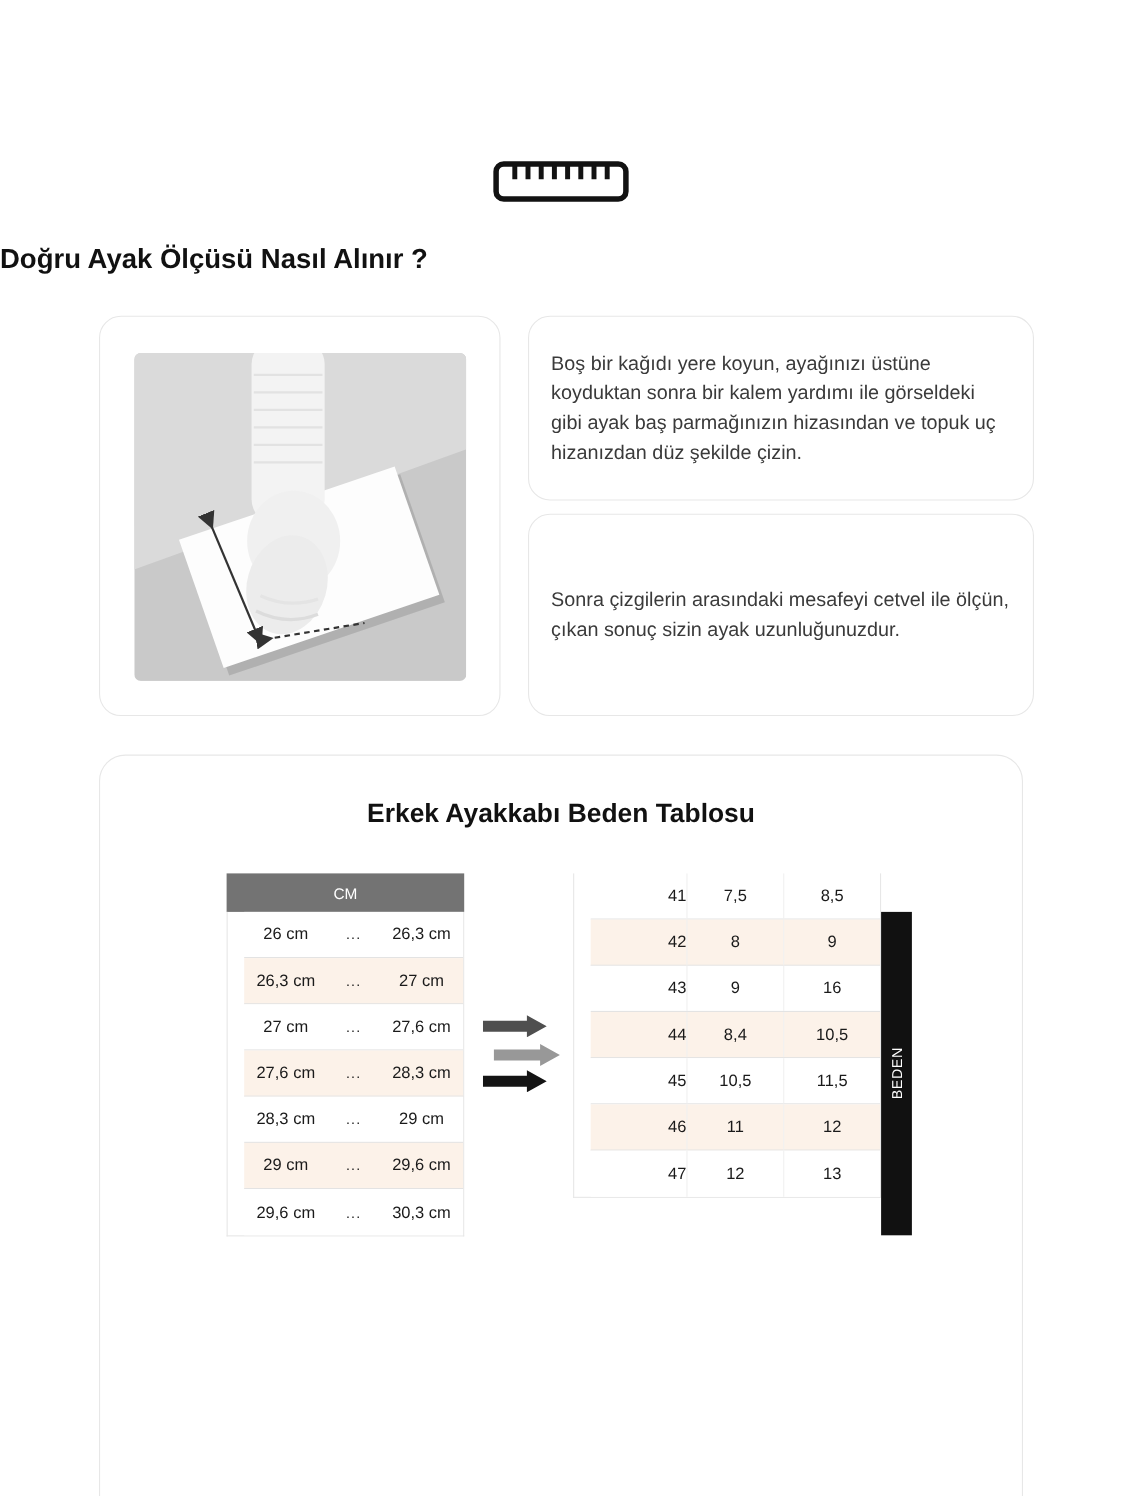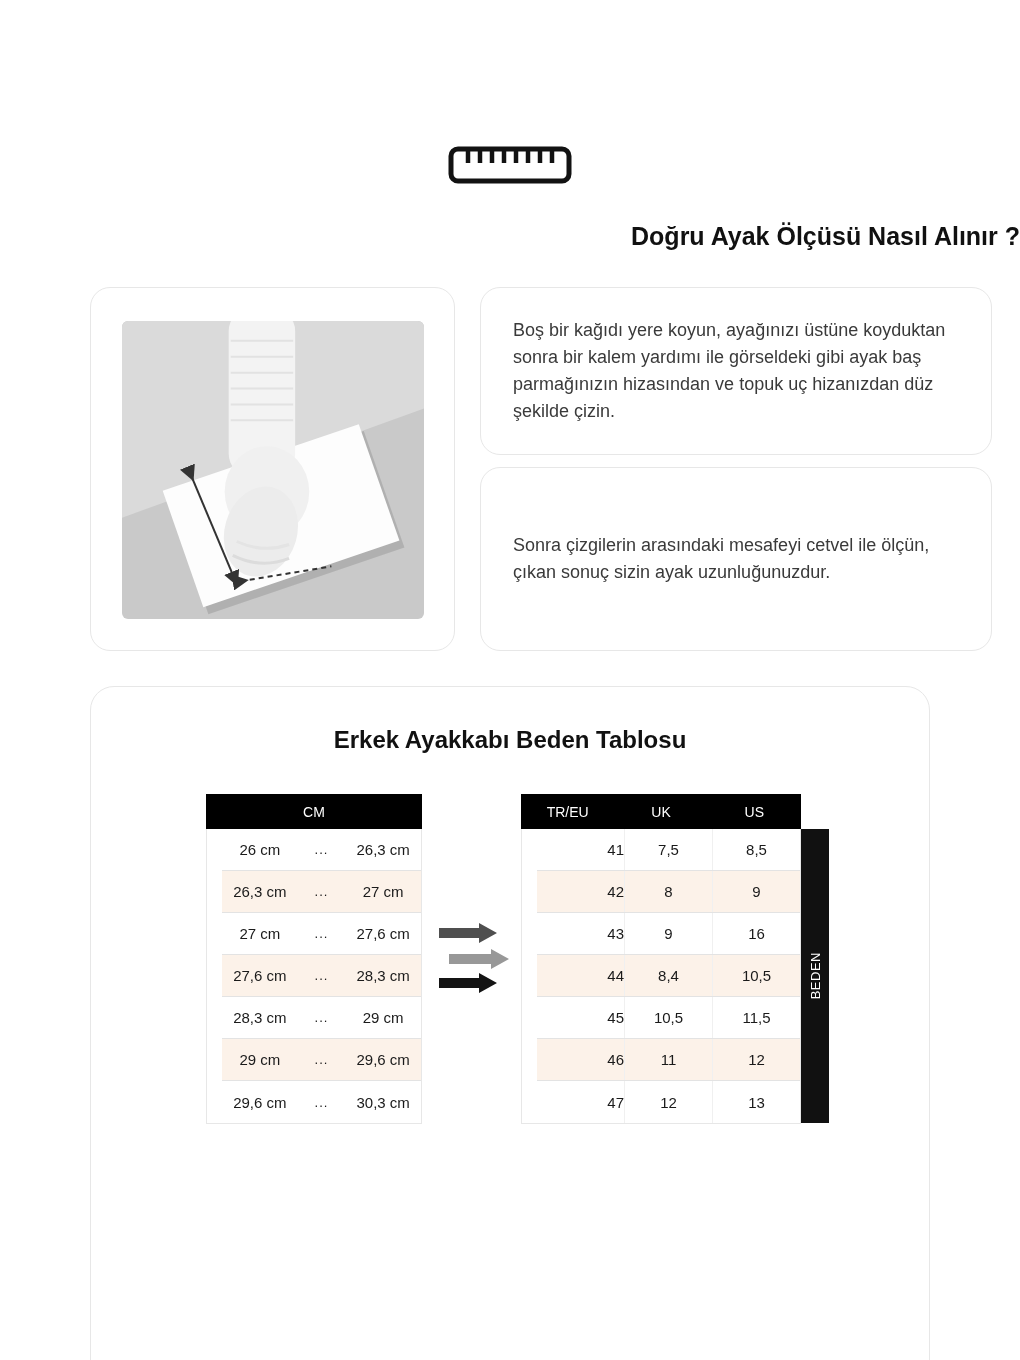--- a/index.html
+++ b/index.html
@@ -11,59 +11,59 @@
     position: relative;
   }
   .abs { position: absolute; }
 
   
   .ruler-wrap { top: 146px; left: 0; width: 100%; display: flex; justify-content: center; }
 
   
   .page-title {
     top: 222px; left: 0; width: 100%;
-    text-align: right;
+    text-align: left;
     font-size: 25px; font-weight: bold; color: #111;
   }
 
   
   .card {
     border: 1px solid #e7e7e7;
     border-radius: 20px;
     background: #fff;
   }
   .photo-card { left: 90px; top: 287px; width: 365px; height: 364px; }
   .photo-card .illus {
     position: absolute; left: 31px; top: 33px;
     width: 302px; height: 298px;
     border-radius: 6px; overflow: hidden;
   }
   .step-card {
-    left: 480px; width: 512px;
+    left: 480px; width: 460px;
     display: flex; align-items: center;
-    padding: 24px 32px;
+    padding: 24px 20px;
   }
   .step-card-1 { top: 287px; height: 168px; }
   .step-card-2 { top: 467px; height: 184px; }
   .step-text { font-size: 18px; line-height: 1.5; color: #3a3a3a; }
 
   
   .size-guide-card {
     left: 90px; top: 686px; width: 840px; height: 718px;
     border: 1px solid #e7e7e7; border-radius: 24px; background: #fff;
   }
   .size-guide-title {
     position: absolute; top: 39px; left: 0; width: 100%;
     text-align: center; font-size: 24px; font-weight: bold; color: #111;
   }
 
   
   .tbl { position: absolute; }
   .tbl-header {
-    height: 35px; background: #000000; color: #ffffff;
+    height: 35px; background: #737373; color: #ffffff;
     display: flex; align-items: center; justify-content: center;
     font-size: 14px;
   }
   .tbl-rows { border: 1px solid #e7e7e7; border-top: none; padding-left: 15px; }
   .tbl-row {
     height: 42px; display: flex; align-items: center;
     border-bottom: 1px solid #e3e3e3; font-size: 15px; color: #1a1a1a;
     background: #ffffff;
   }
   .tbl-row:last-child { border-bottom: none; }
@@ -207,25 +207,20 @@
 
   <div class="arrows-wrap">
     <svg width="78" height="78" viewBox="0 0 78 78">
       <polygon points="0,7 40,7 40,2 58,12 40,22 40,17 0,17" fill="#4f4f4f"></polygon>
       <polygon points="10,33 52,33 52,28 70,38 52,48 52,43 10,43" fill="#989898"></polygon>
       <polygon points="0,57 40,57 40,52 58,62 40,72 40,67 0,67" fill="#141414"></polygon>
     </svg>
   </div>
 
   <div class="tbl size-table">
-    <div class="tbl-header">
-      <span class="size-head-cell">TR/EU</span>
-      <span class="size-head-cell">UK</span>
-      <span class="size-head-cell">US</span>
-    </div>
     <div class="tbl-rows">
       <div class="tbl-row">
         <span class="size-cell">41</span>
         <span class="size-cell">7,5</span>
         <span class="size-cell">8,5</span>
       </div>
       <div class="tbl-row">
         <span class="size-cell">42</span>
         <span class="size-cell">8</span>
         <span class="size-cell">9</span>

